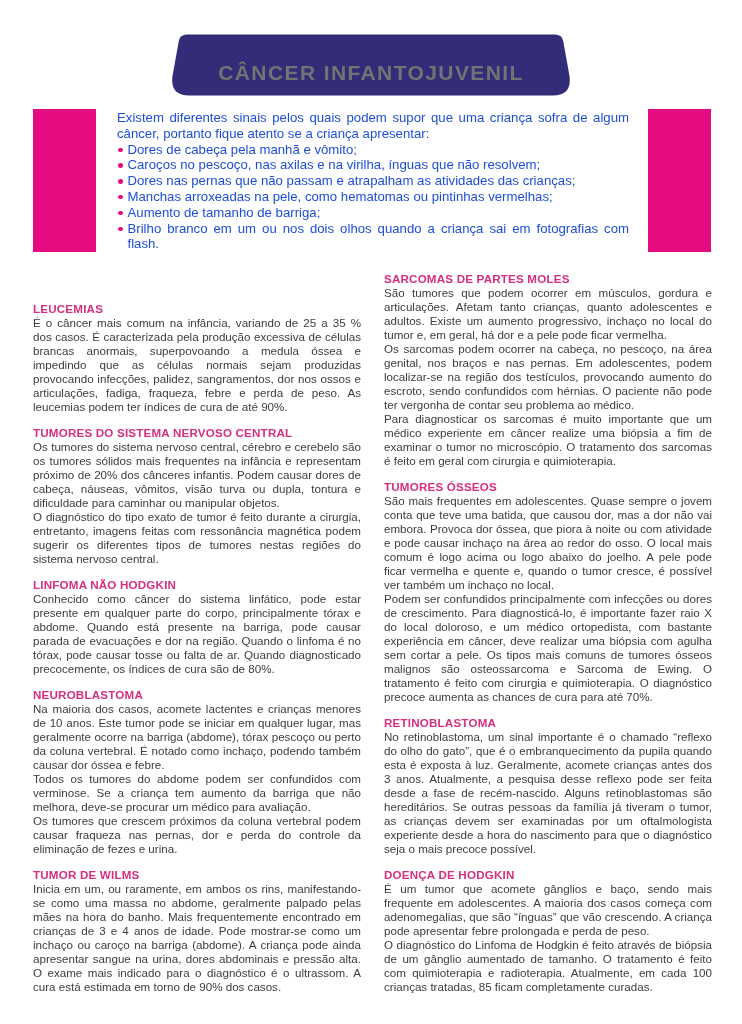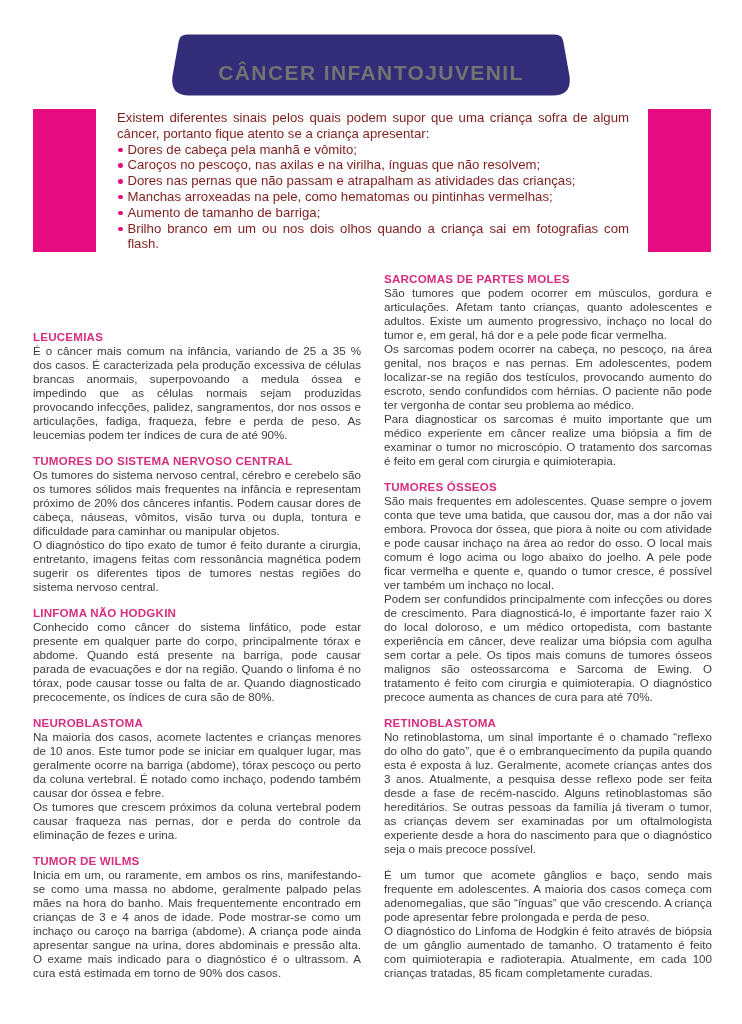--- a/index.html
+++ b/index.html
@@ -35,21 +35,21 @@
     align-items: stretch;
     margin: 12px 31px 0 33px;
     min-height: 122px;
   }
   .pink-block { width: 63px; background: #e50b80; flex: none; }
   .intro-body {
     flex: 1;
     padding: 1px 19px 0 21px;
     font-size: 13.2px;
     line-height: 15.8px;
-    color: #7f1d1d;
+    color: #1d4ed8;
     text-align: justify;
   }
   .intro-lead { margin: 0; }
   .bullet { display: flex; }
   .bullet .dot {
     flex: none;
     width: 4.5px; height: 4.5px;
     border-radius: 50%;
     background: #e50b80;
     margin: 6px 5px 0 1px;
@@ -132,20 +132,21 @@
       <p>Os tumores do sistema nervoso central, cérebro e cerebelo são os tumores sólidos mais frequentes na infância e representam próximo de 20% dos cânceres infantis. Podem causar dores de cabeça, náuseas, vômitos, visão turva ou dupla, tontura e dificuldade para caminhar ou manipular objetos.</p>
       <p>O diagnóstico do tipo exato de tumor é feito durante a cirurgia, entretanto, imagens feitas com ressonância magnética podem sugerir os diferentes tipos de tumores nestas regiões do sistema nervoso central.</p>
     </div>
     <div class="section">
       <h3>LINFOMA NÃO HODGKIN</h3>
       <p>Conhecido como câncer do sistema linfático, pode estar presente em qualquer parte do corpo, principalmente tórax e abdome. Quando está presente na barriga, pode causar parada de evacuações e dor na região. Quando o linfoma é no tórax, pode causar tosse ou falta de ar. Quando diagnosticado precocemente, os índices de cura são de 80%.</p>
     </div>
     <div class="section">
       <h3>NEUROBLASTOMA</h3>
       <p>Na maioria dos casos, acomete lactentes e crianças menores de 10 anos. Este tumor pode se iniciar em qualquer lugar, mas geralmente ocorre na barriga (abdome), tórax pescoço ou perto da coluna vertebral. É notado como inchaço, podendo também causar dor óssea e febre.</p>
+      <p>Todos os tumores do abdome podem ser confundidos com verminose. Se a criança tem aumento da barriga que não melhora, deve-se procurar um médico para avaliação.</p>
       <p>Os tumores que crescem próximos da coluna vertebral podem causar fraqueza nas pernas, dor e perda do controle da eliminação de fezes e urina.</p>
     </div>
     <div class="section">
       <h3>TUMOR DE WILMS</h3>
       <p>Inicia em um, ou raramente, em ambos os rins, manifestando-se como uma massa no abdome, geralmente palpado pelas mães na hora do banho. Mais frequentemente encontrado em crianças de 3 e 4 anos de idade. Pode mostrar-se como um inchaço ou caroço na barriga (abdome). A criança pode ainda apresentar sangue na urina, dores abdominais e pressão alta. O exame mais indicado para o diagnóstico é o ultrassom. A cura está estimada em torno de 90% dos casos.</p>
     </div>
   </div>
 
   <div class="col">
     <div class="section">
@@ -157,18 +158,19 @@
     <div class="section">
       <h3>TUMORES ÓSSEOS</h3>
       <p>São mais frequentes em adolescentes. Quase sempre o jovem conta que teve uma batida, que causou dor, mas a dor não vai embora. Provoca dor óssea, que piora à noite ou com atividade e pode causar inchaço na área ao redor do osso. O local mais comum é logo acima ou logo abaixo do joelho. A pele pode ficar vermelha e quente e, quando o tumor cresce, é possível ver também um inchaço no local.</p>
       <p>Podem ser confundidos principalmente com infecções ou dores de crescimento. Para diagnosticá-lo, é importante fazer raio X do local doloroso, e um médico ortopedista, com bastante experiência em câncer, deve realizar uma biópsia com agulha sem cortar a pele. Os tipos mais comuns de tumores ósseos malignos são osteossarcoma e Sarcoma de Ewing. O tratamento é feito com cirurgia e quimioterapia. O diagnóstico precoce aumenta as chances de cura para até 70%.</p>
     </div>
     <div class="section">
       <h3>RETINOBLASTOMA</h3>
       <p>No retinoblastoma, um sinal importante é o chamado “reflexo do olho do gato”, que é o embranquecimento da pupila quando esta é exposta à luz. Geralmente, acomete crianças antes dos 3 anos. Atualmente, a pesquisa desse reflexo pode ser feita desde a fase de recém-nascido. Alguns retinoblastomas são hereditários. Se outras pessoas da família já tiveram o tumor, as crianças devem ser examinadas por um oftalmologista experiente desde a hora do nascimento para que o diagnóstico seja o mais precoce possível.</p>
     </div>
     <div class="section">
+      <h3>DOENÇA DE HODGKIN</h3>
       <p>É um tumor que acomete gânglios e baço, sendo mais frequente em adolescentes. A maioria dos casos começa com adenomegalias, que são “ínguas” que vão crescendo. A criança pode apresentar febre prolongada e perda de peso.</p>
       <p>O diagnóstico do Linfoma de Hodgkin é feito através de biópsia de um gânglio aumentado de tamanho. O tratamento é feito com quimioterapia e radioterapia. Atualmente, em cada 100 crianças tratadas, 85 ficam completamente curadas.</p>
     </div>
   </div>
 
 </section>
 
 </body></html>

